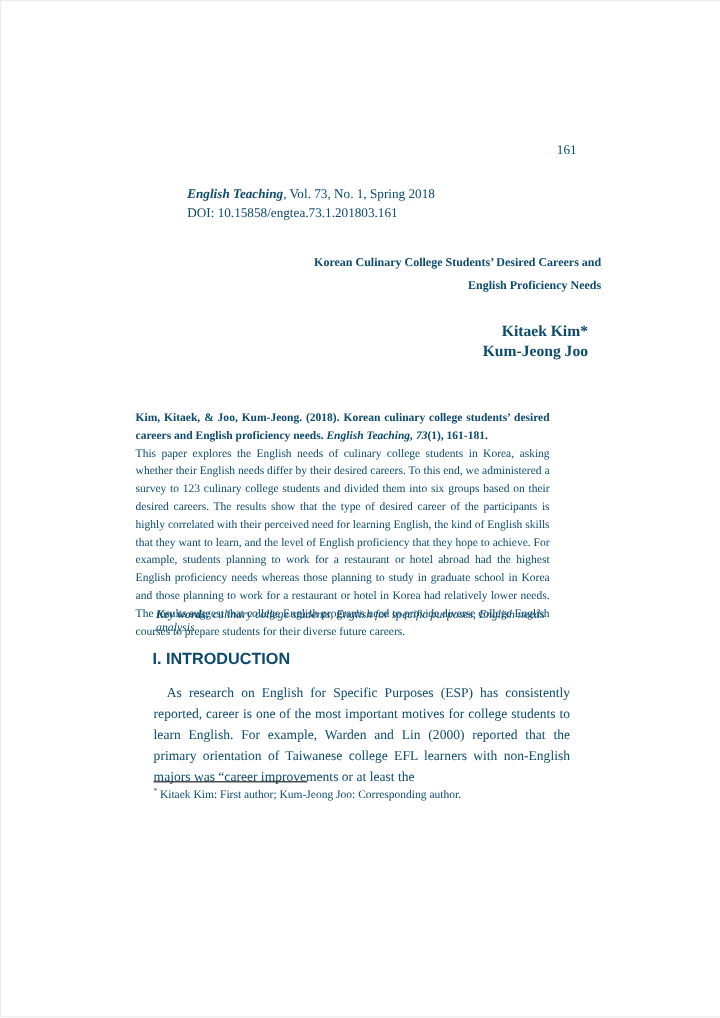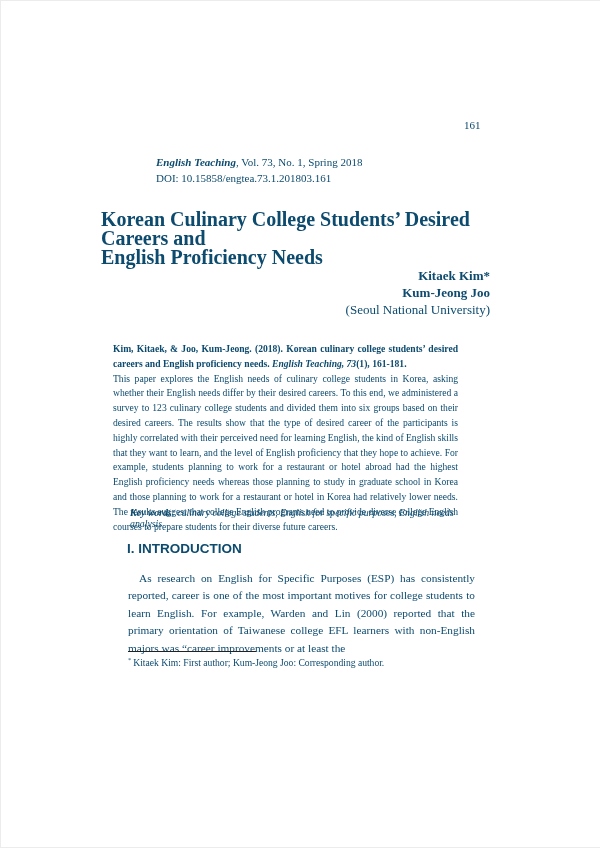--- a/index.html
+++ b/index.html
@@ -7,21 +7,21 @@
     .page {
       position: absolute; left: 0; top: 0; width: 598px; height: 846px;
       border: 1px solid #ececec; background: #ffffff;
       font-family: "Liberation Serif", serif; color: #0c4a6e; padding-left: 16px;
     }
     .pagenum { position: absolute; left: 463px; top: 118px; font-size: 11px; }
     .journal { position: absolute; left: 111px; top: 153px; font-size: 11px; line-height: 16px; margin-left: 44px; }
     .journal .jname { font-weight: bold; font-style: italic; }
     .title {
       position: absolute; left: 100px; width: 400px; top: 209px;
-      text-align: left; font-weight: bold; font-size: 20px; line-height: 19px;
+      text-align: right; font-weight: bold; font-size: 10px; line-height: 19px;
     }
     .authors { position: absolute; right: 125px; top: 266px; text-align: right; font-size: 13px; line-height: 17.2px; }
     .authors .name { font-weight: bold; }
     .abstract { position: absolute; left: 112px; width: 345px; top: 341px; font-size: 9.6px; line-height: 14.8px; text-align: justify; }
     .abstract .cite { font-weight: bold; }
     .abstract .cite i { font-style: italic; }
     .keywords { position: absolute; left: 129px; width: 345px; top: 506px; font-size: 9.8px; font-style: italic; }
     .keywords b { font-weight: bold; }
     .section { position: absolute; left: 126px; top: 540px; font-family: "Liberation Sans", sans-serif; font-weight: bold; font-size: 13.5px; }
     .body { position: absolute; left: 127px; width: 347px; top: 569px; font-size: 11.3px; line-height: 17.4px; text-align: justify; text-indent: 11px; }
@@ -41,21 +41,20 @@
   </div>
 
   <div class="title">
     <div>Korean Culinary College Students’ Desired Careers and</div>
     <div>English Proficiency Needs</div>
   </div>
 
   <div class="authors">
     <div class="name">Kitaek Kim*</div>
     <div class="name">Kum-Jeong Joo</div>
-    <div>(Seoul National University)</div>
   </div>
 
   <div class="abstract">
     <div class="cite"><span>Kim, Kitaek, &amp; Joo, Kum-Jeong. (2018). Korean culinary college students’ desired careers and English proficiency needs. </span><i>English Teaching, 73</i><span>(1), 161-181.</span></div>
     <div>This paper explores the English needs of culinary college students in Korea, asking whether their English needs differ by their desired careers. To this end, we administered a survey to 123 culinary college students and divided them into six groups based on their desired careers. The results show that the type of desired career of the participants is highly correlated with their perceived need for learning English, the kind of English skills that they want to learn, and the level of English proficiency that they hope to achieve. For example, students planning to work for a restaurant or hotel abroad had the highest English proficiency needs whereas those planning to study in graduate school in Korea and those planning to work for a restaurant or hotel in Korea had relatively lower needs. The results suggest that college English programs need to provide diverse college English courses to prepare students for their diverse future careers.</div>
   </div>
 
   <div class="keywords"><b>Key words</b><span>: culinary college students, English for specific purposes, English needs analysis</span></div>
 
   <div class="section">I. INTRODUCTION</div>

